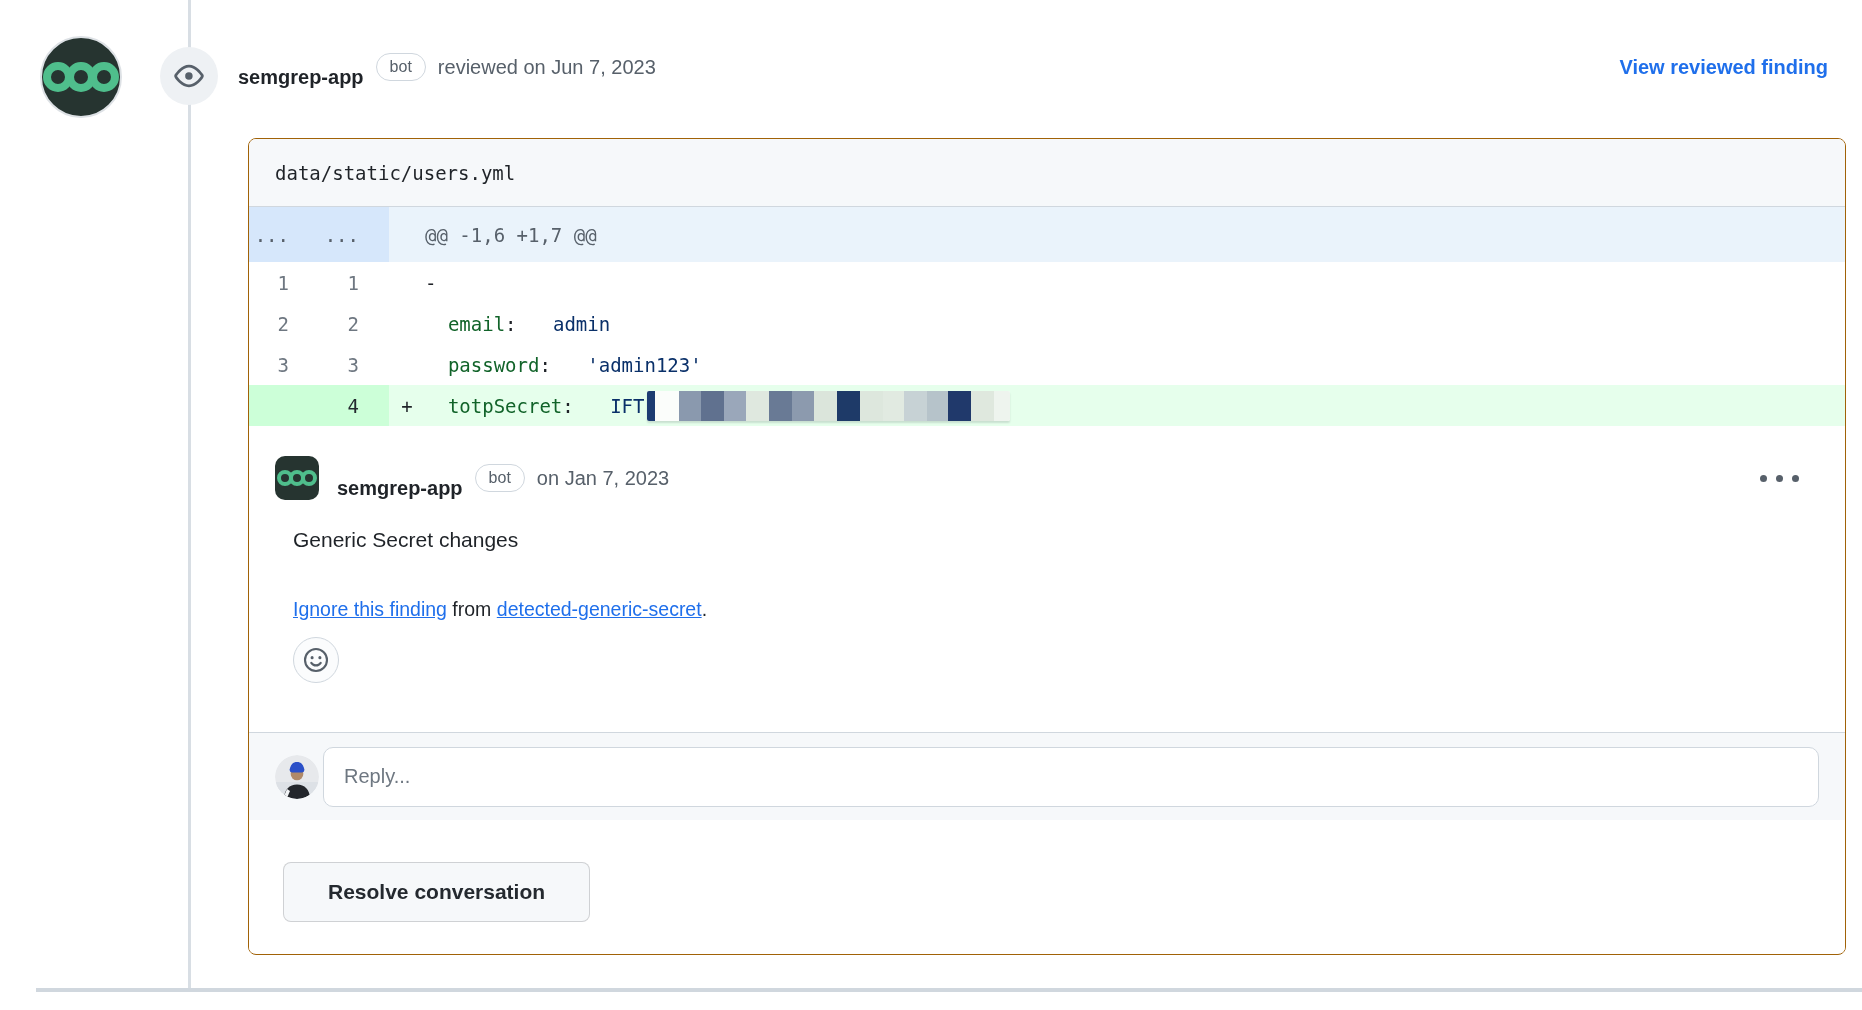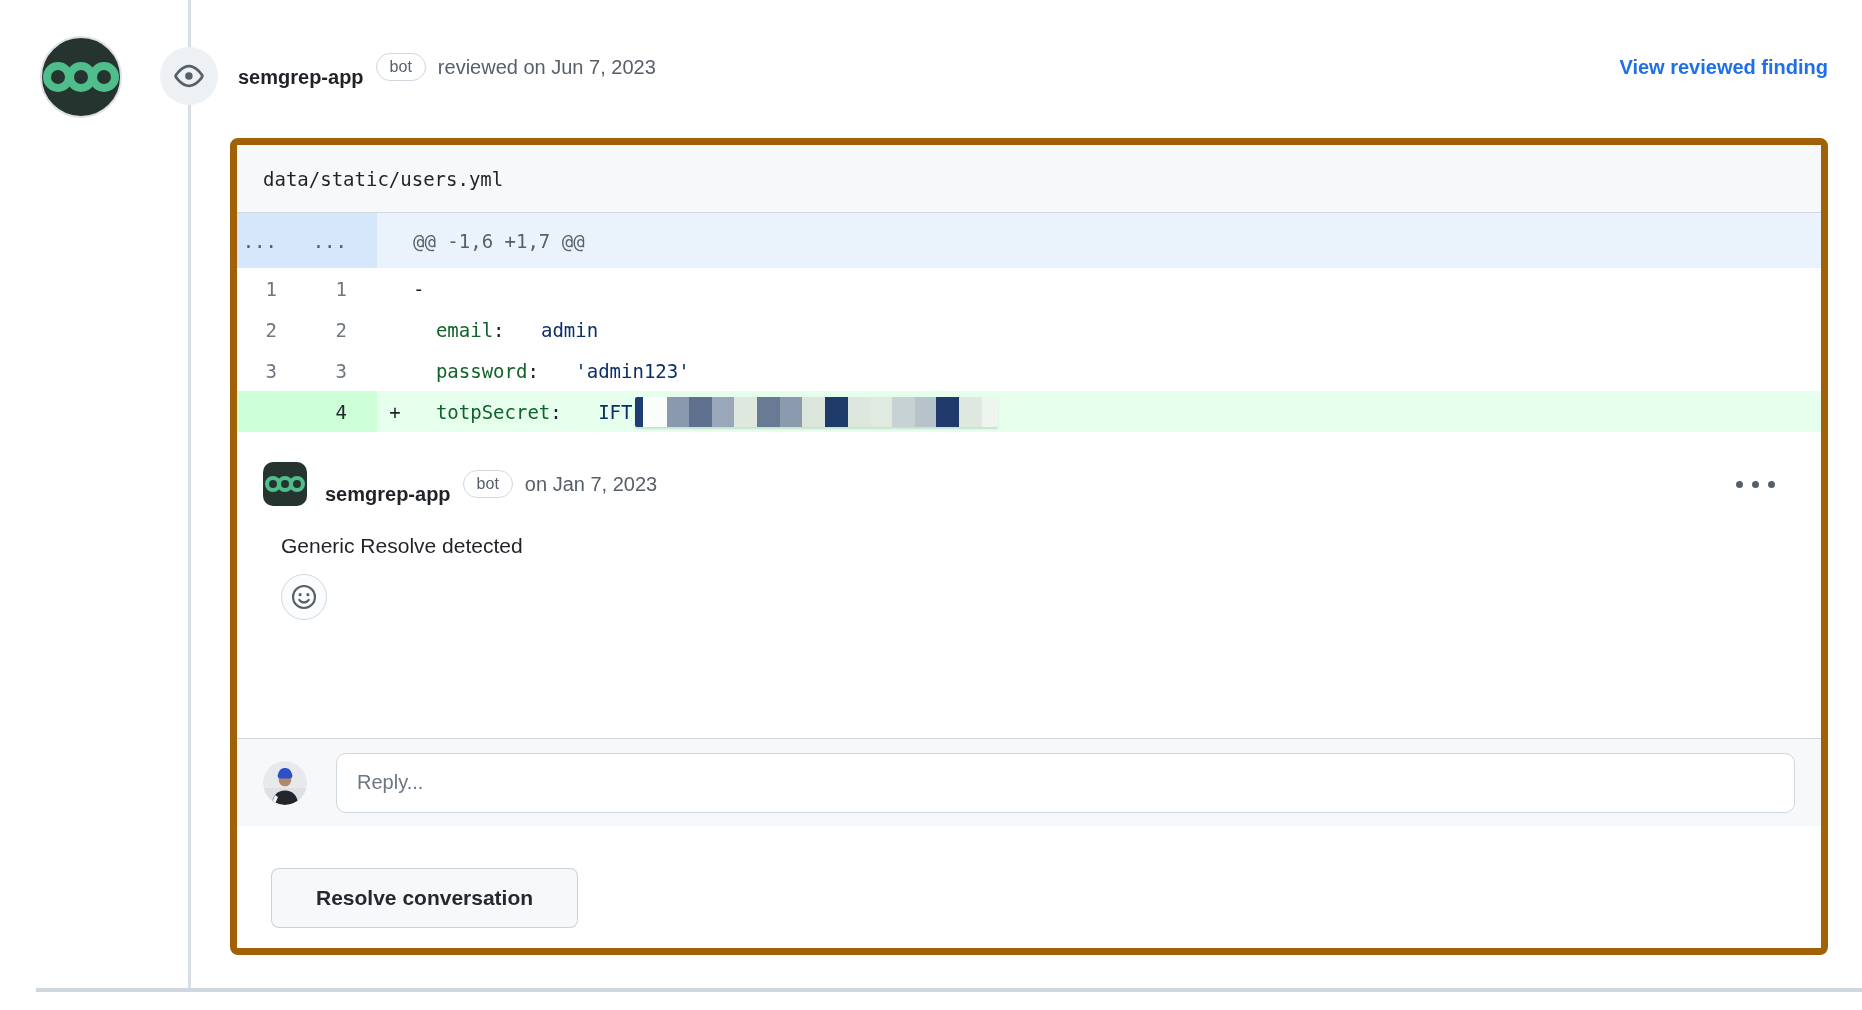--- a/index.html
+++ b/index.html
@@ -25,21 +25,21 @@
   .review-header { left:238px; top:44px; width:1590px; height:46px; display:flex;
     align-items:center; justify-content:space-between; }
   .rh-left { display:flex; align-items:center; gap:12px; }
   .author { font-size:20px; font-weight:bold; color:#1f2328;margin-top:20px; }
   .bot-badge { font-size:16px; color:#57606a; border:1px solid #d0d7de; border-radius:999px;
     padding:3px 13px; line-height:1.3; background:#fff; }
   .meta-text { font-size:20px; color:#57606a; }
   .view-link { font-size:20px; font-weight:bold; color:var(--link); text-decoration:none; cursor:pointer; }
 
   
-  .card { left:230px; top:138px; width:1598px; height:817px; border:7px solid #a16207;
+  .card { left:248px; top:138px; width:1598px; height:817px; border:1px solid #a16207;
     border-radius:8px; background:#fff; overflow:hidden; }
   .file-header { height:68px; background:#f6f8fa; border-bottom:1px solid #d0d7de;
     display:flex; align-items:center; padding-left:26px;
     font-family:"DejaVu Sans Mono", monospace; font-size:19px; color:#1f2328; }
 
   
   .drow { display:flex; height:41px; font-family:"DejaVu Sans Mono", monospace; font-size:19px; }
   .drow.hunk { height:55px; }
   .ln { width:70px; text-align:right; padding-right:30px; color:#6e7781;
     display:flex; align-items:center; justify-content:flex-end; }
@@ -69,21 +69,21 @@
   .c-body { margin-left:18px; margin-top:28px; font-size:21px; color:#1f2328; }
   .c-links { margin-left:18px; margin-top:46px; font-size:19.5px; }
   .c-links a { color:var(--link); text-decoration:underline; cursor:pointer; }
   .c-links .plain { color:#1f2328; }
   .emoji-btn { margin-left:18px; margin-top:16px; width:46px; height:46px; border-radius:50%;
     border:1px solid #d0d7de; background:#fbfcfd; display:flex; align-items:center;
     justify-content:center; cursor:pointer; }
 
   
   .reply-bar { height:88px; background:#f6f8fa; border-top:1px solid #d0d7de;
-    display:flex; align-items:center; padding:11px 26px; gap:29px; }
+    display:flex; align-items:center; padding:11px 26px; gap:4px; }
   .reply-avatar { width:44px; height:44px; border-radius:50%; overflow:hidden; flex:none; }
   .reply-input { flex:1; height:60px; border:1px solid #d0d7de; border-radius:10px;
     background:#fff; font-size:20px; font-family:"Liberation Sans", sans-serif;
     padding:0 20px; color:#1f2328; outline:none; }
   .reply-input::placeholder { color:#6e7781; }
 
   
   .resolve-area { height:133px; padding:42px 0 0 34px; background:#fff; }
   .resolve-btn { height:60px; padding:0 44px; background:#f6f8fa;
     border:1.5px solid rgba(31,35,40,0.18); border-radius:8px; font-size:21px;
@@ -195,21 +195,24 @@
         <span class="author">semgrep-app</span>
         <span class="bot-badge">bot</span>
         <span class="meta-text">on Jan 7, 2023</span>
       </div>
       <div class="kebab">
         <i></i>
           <i></i>
           <i></i>
       </div>
     </div>
-    <div class="c-body">Generic Resolve detected</div>
+    <div class="c-body">Generic Secret changes</div>
+    <div class="c-links">
+      <a>Ignore this finding</a><span class="plain"> from </span><a>detected-generic-secret</a><span class="plain">.</span>
+    </div>
     <div class="emoji-btn">
       <svg width="26" height="26" viewBox="0 0 22 22" fill="none" stroke="#57606a" stroke-width="1.8">
         <circle cx="11" cy="11" r="9.3"></circle>
         <circle cx="7.7" cy="9" r="1.3" fill="#57606a" stroke="none"></circle>
         <circle cx="14.3" cy="9" r="1.3" fill="#57606a" stroke="none"></circle>
         <path d="M7 13.4c1 1.5 2.4 2.2 4 2.2s3-.7 4-2.2" stroke-linecap="round"></path>
       </svg>
     </div>
   </div>
 

